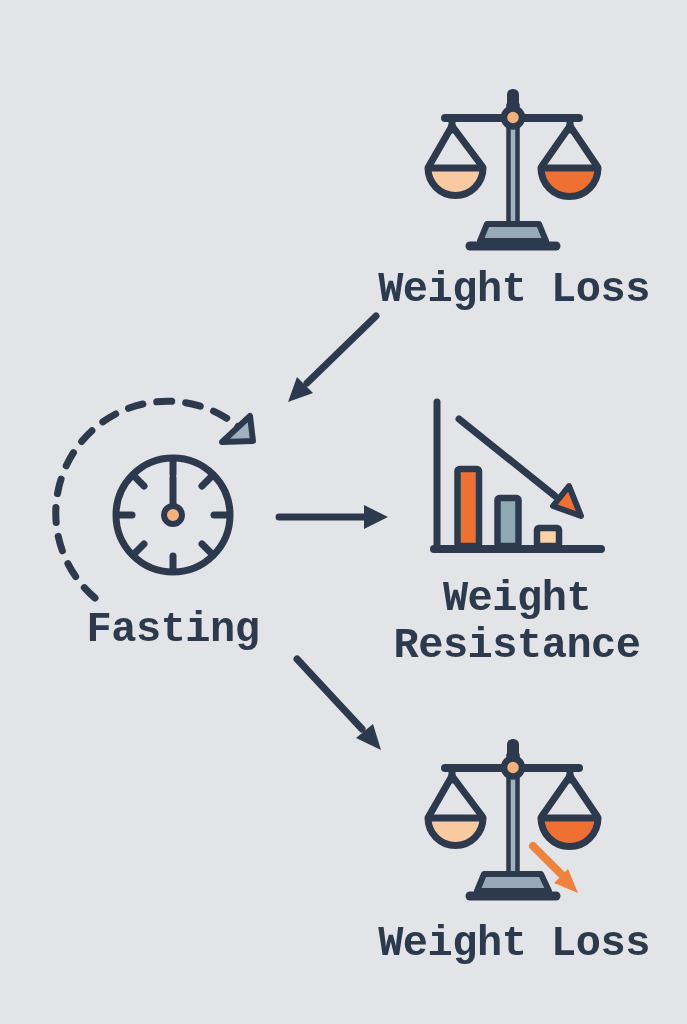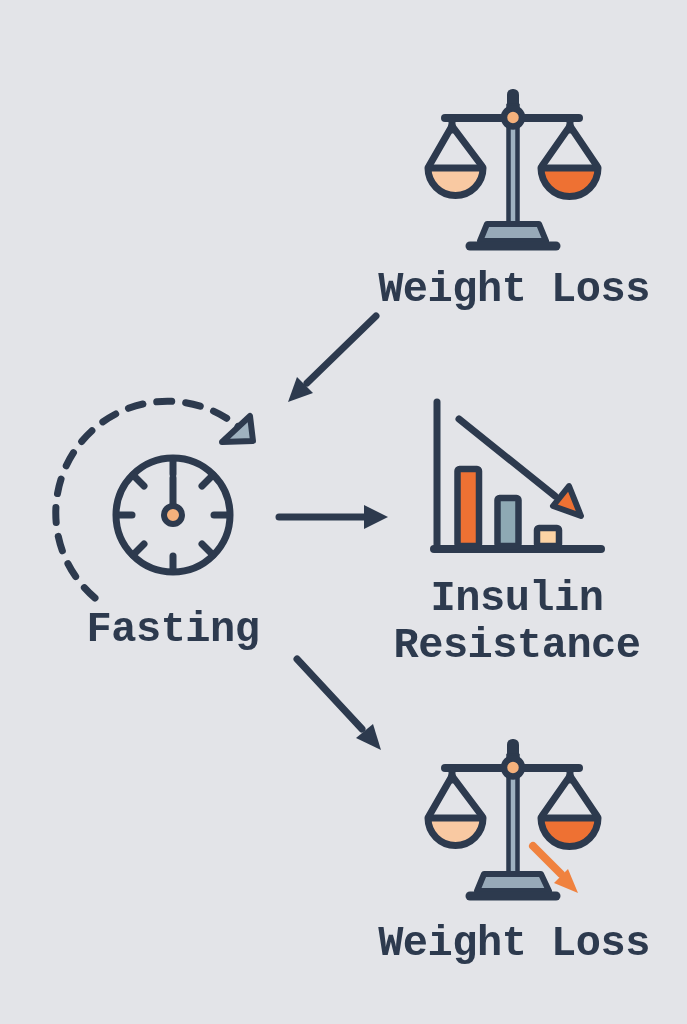--- a/index.html
+++ b/index.html
@@ -126,17 +126,17 @@
         <line x1="533" y1="846" x2="561" y2="874" class="st-orange rc" stroke-width="8"></line>
         <polygon points="578,893 554,883 568,869" class="fl-orangeb rj"></polygon>
       </g>
     </g>
   </svg>
 
   <div class="label" style="left:514px;top:267px;">Weight Loss</div>
 
   <div class="label" style="left:173px;top:607px;">Fasting</div>
 
-  <div class="label wrap" style="left:517px;top:576px;">Insulin Resistance</div>
+  <div class="label wrap" style="left:517px;top:576px;">Weight Resistance</div>
 
   <div class="label" style="left:514px;top:921px;">Weight Loss</div>
 
 </div>
 
 </body></html>

